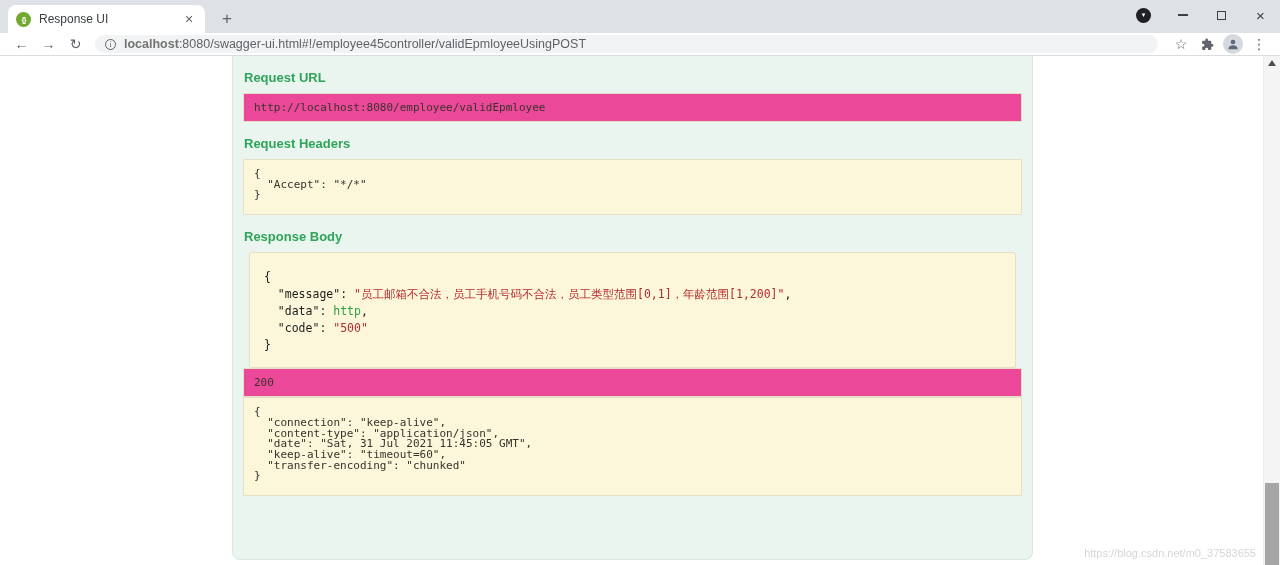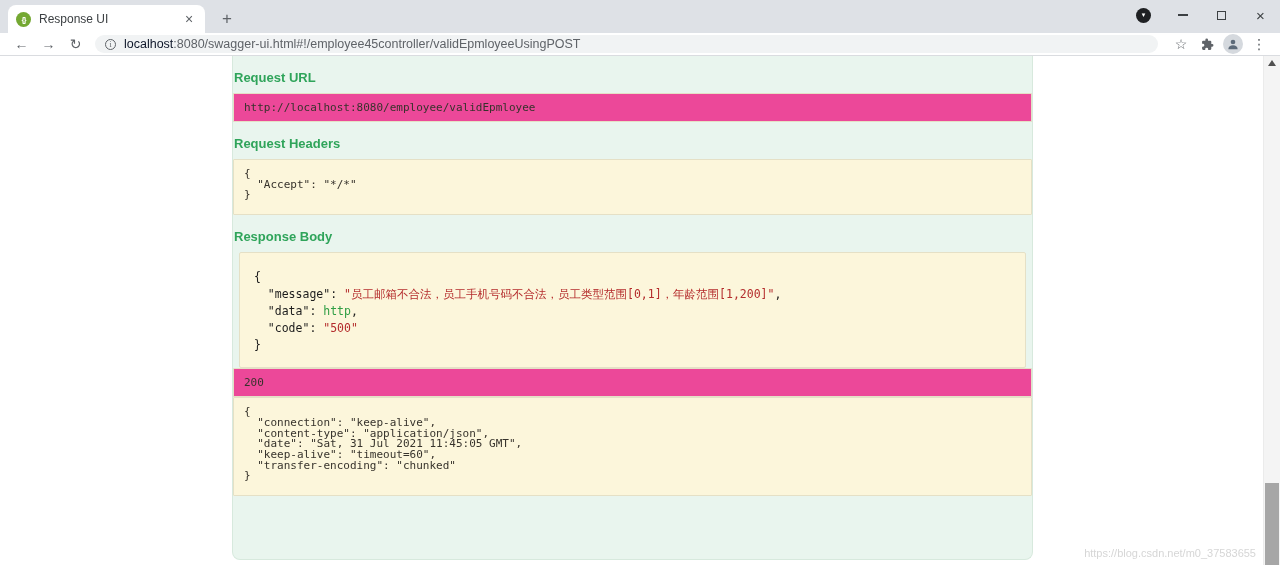--- a/index.html
+++ b/index.html
@@ -29,33 +29,33 @@
   .toolbar { position:absolute; top:33px; left:0; right:0; height:23px; background:#fff;
              border-bottom:1px solid #dadce0; display:flex; align-items:center; padding:0 8px; }
   .nav-btn { width:27px; height:20px; display:flex; align-items:center; justify-content:center;
              color:#5f6368; font-size:14px; }
   .url-pill { flex:1; height:18px; margin:0 10px 0 6px; background:#f1f3f4; border-radius:9px;
               display:flex; align-items:center; padding:0 10px; }
   .info-ic { width:11px; height:11px; border:1px solid #5f6368; border-radius:50%; color:#5f6368;
              font-size:8px; font-family:"Liberation Serif", serif; display:flex; align-items:center;
              justify-content:center; flex:none; margin-right:8px; }
   .url-text { font-size:12.5px; white-space:nowrap; overflow:hidden; }
-  .url-host { color:#0f172a; }
+  .url-host { color:#737373;font-weight:bold; }
   .url-rest { color:#5f6368; }
   .tb-ic { width:26px; height:20px; display:flex; align-items:center; justify-content:center;
            color:#5f6368; font-size:14px; }
   .avatar-wrap { width:20px; height:20px; border-radius:50%; background:#d5d9de; display:flex;
                  align-items:center; justify-content:center; }
 
   
   .page { position:absolute; top:56px; left:0; right:0; bottom:0; background:#fff; }
 
   .swagger-wrap { position:absolute; left:232px; top:0; width:801px; height:504px;
                   background:#e9f5ee; border:1px solid #d7e9dd; border-top:none;
-                  border-radius:0 0 8px 8px; padding:12px 0 0; overflow:hidden; }
+                  border-radius:0 0 8px 8px; padding:12px 10px 0; overflow:hidden; }
 
   .sec-h { font-size:13px; font-weight:700; color:#2fa45a; margin:14px 1px 8px; }
   .sec-h.first { margin-top:2px; }
 
   .code-box { background:#ec4899; border:1px solid #e5e0c6; border-radius:1px;
               padding:8px 10px; font-family:"DejaVu Sans Mono","Liberation Mono",monospace;
               font-size:11px; line-height:11px; color:#37332c; white-space:pre; overflow:hidden; }
   .pre-box  { background:#fcf6db; border:1px solid #e5e0c6; border-radius:1px;
               padding:9px 10px 13px; font-family:"DejaVu Sans Mono","Liberation Mono",monospace;
               font-size:11px; line-height:10.7px; color:#37332c; white-space:pre; overflow:hidden; }

